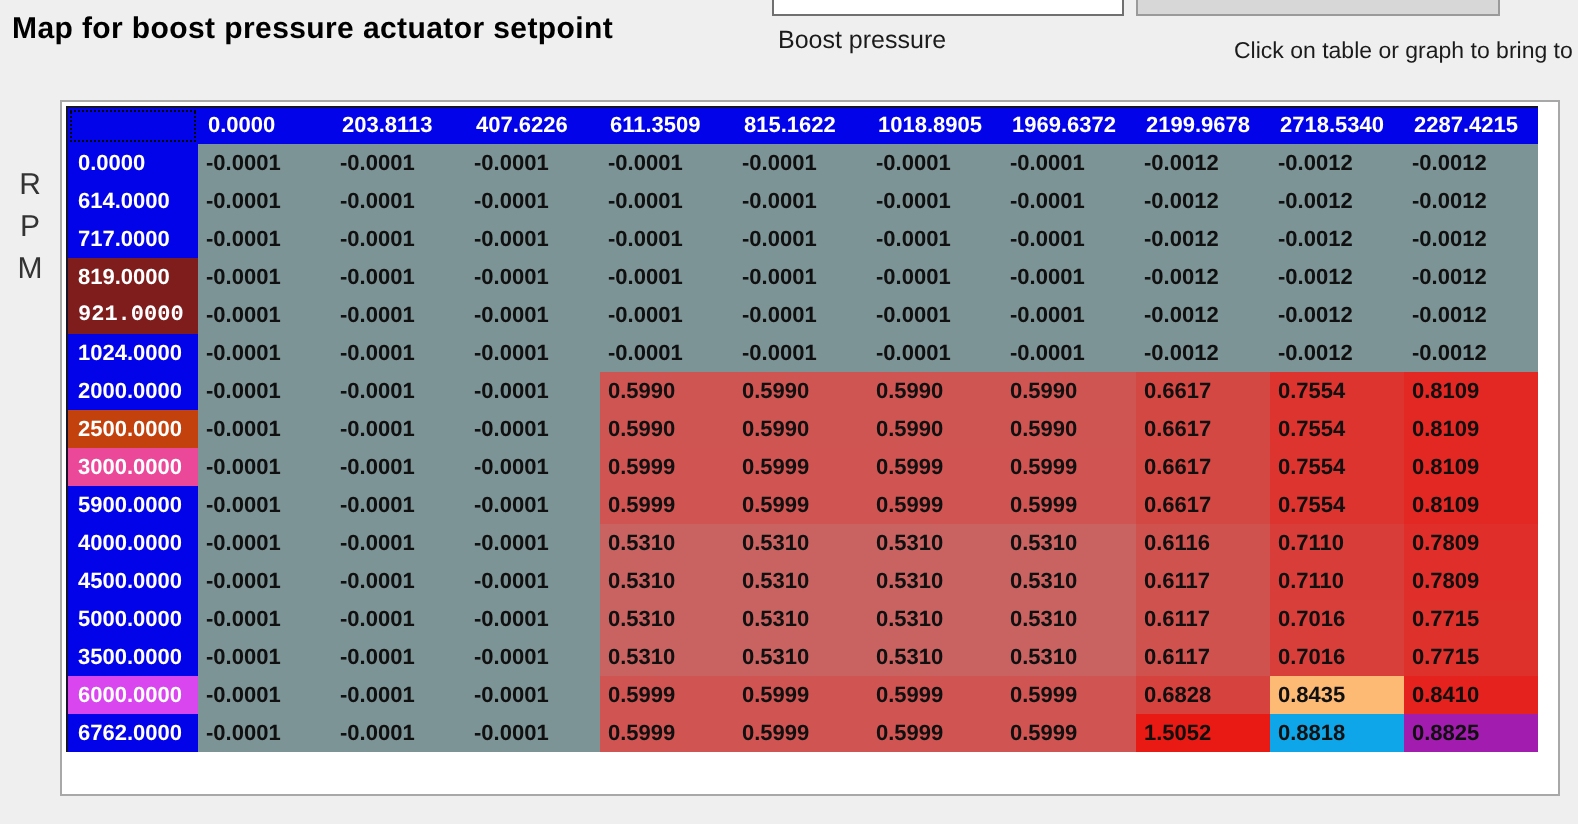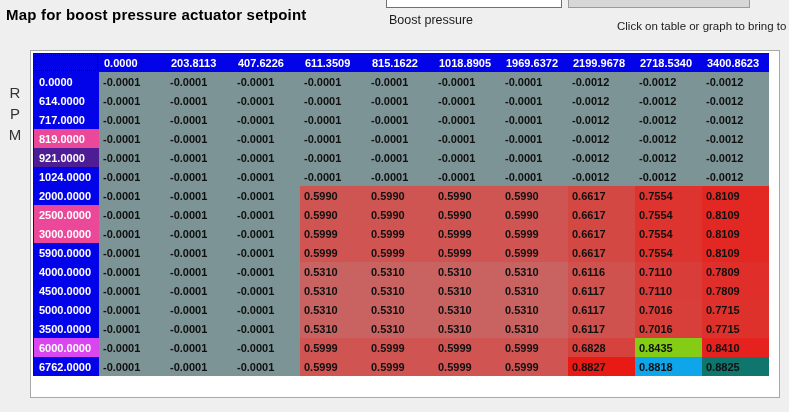--- a/index.html
+++ b/index.html
@@ -74,21 +74,21 @@
     <div class="cell hd corner" style="background: rgb(3, 3, 233);"></div>
     <div class="cell hd" style="background: rgb(3, 3, 233);">0.0000</div>
     <div class="cell hd" style="background: rgb(3, 3, 233);">203.8113</div>
     <div class="cell hd" style="background: rgb(3, 3, 233);">407.6226</div>
     <div class="cell hd" style="background: rgb(3, 3, 233);">611.3509</div>
     <div class="cell hd" style="background: rgb(3, 3, 233);">815.1622</div>
     <div class="cell hd" style="background: rgb(3, 3, 233);">1018.8905</div>
     <div class="cell hd" style="background: rgb(3, 3, 233);">1969.6372</div>
     <div class="cell hd" style="background: rgb(3, 3, 233);">2199.9678</div>
     <div class="cell hd" style="background: rgb(3, 3, 233);">2718.5340</div>
-    <div class="cell hd" style="background: rgb(3, 3, 233);">3400.8623</div>
+    <div class="cell hd" style="background: rgb(3, 3, 233);">2287.4215</div>
     <div class="cell hd" style="background: rgb(3, 3, 233);">0.0000</div>
     <div class="cell " style="background: rgb(125, 148, 150);">-0.0001</div>
     <div class="cell " style="background: rgb(125, 148, 150);">-0.0001</div>
     <div class="cell " style="background: rgb(125, 148, 150);">-0.0001</div>
     <div class="cell " style="background: rgb(125, 148, 150);">-0.0001</div>
     <div class="cell " style="background: rgb(125, 148, 150);">-0.0001</div>
     <div class="cell " style="background: rgb(125, 148, 150);">-0.0001</div>
     <div class="cell " style="background: rgb(125, 148, 150);">-0.0001</div>
     <div class="cell " style="background: rgb(125, 148, 150);">-0.0012</div>
     <div class="cell " style="background: rgb(125, 148, 150);">-0.0012</div>
@@ -108,32 +108,32 @@
     <div class="cell " style="background: rgb(125, 148, 150);">-0.0001</div>
     <div class="cell " style="background: rgb(125, 148, 150);">-0.0001</div>
     <div class="cell " style="background: rgb(125, 148, 150);">-0.0001</div>
     <div class="cell " style="background: rgb(125, 148, 150);">-0.0001</div>
     <div class="cell " style="background: rgb(125, 148, 150);">-0.0001</div>
     <div class="cell " style="background: rgb(125, 148, 150);">-0.0001</div>
     <div class="cell " style="background: rgb(125, 148, 150);">-0.0001</div>
     <div class="cell " style="background: rgb(125, 148, 150);">-0.0012</div>
     <div class="cell " style="background: rgb(125, 148, 150);">-0.0012</div>
     <div class="cell " style="background: rgb(125, 148, 150);">-0.0012</div>
-    <div class="cell hd" style="background: #ec4899;">819.0000</div>
-    <div class="cell " style="background: rgb(125, 148, 150);">-0.0001</div>
-    <div class="cell " style="background: rgb(125, 148, 150);">-0.0001</div>
-    <div class="cell " style="background: rgb(125, 148, 150);">-0.0001</div>
-    <div class="cell " style="background: rgb(125, 148, 150);">-0.0001</div>
-    <div class="cell " style="background: rgb(125, 148, 150);">-0.0001</div>
-    <div class="cell " style="background: rgb(125, 148, 150);">-0.0001</div>
-    <div class="cell " style="background: rgb(125, 148, 150);">-0.0001</div>
-    <div class="cell " style="background: rgb(125, 148, 150);">-0.0012</div>
-    <div class="cell " style="background: rgb(125, 148, 150);">-0.0012</div>
-    <div class="cell " style="background: rgb(125, 148, 150);">-0.0012</div>
-    <div class="cell hd" style="background: #4c1d95;">921.0000</div>
+    <div class="cell hd" style="background: #7f1d1d;">819.0000</div>
+    <div class="cell " style="background: rgb(125, 148, 150);">-0.0001</div>
+    <div class="cell " style="background: rgb(125, 148, 150);">-0.0001</div>
+    <div class="cell " style="background: rgb(125, 148, 150);">-0.0001</div>
+    <div class="cell " style="background: rgb(125, 148, 150);">-0.0001</div>
+    <div class="cell " style="background: rgb(125, 148, 150);">-0.0001</div>
+    <div class="cell " style="background: rgb(125, 148, 150);">-0.0001</div>
+    <div class="cell " style="background: rgb(125, 148, 150);">-0.0001</div>
+    <div class="cell " style="background: rgb(125, 148, 150);">-0.0012</div>
+    <div class="cell " style="background: rgb(125, 148, 150);">-0.0012</div>
+    <div class="cell " style="background: rgb(125, 148, 150);">-0.0012</div>
+    <div class="cell hd" style="background: #7f1d1d; font-family: Liberation Mono, monospace;">921.0000</div>
     <div class="cell " style="background: rgb(125, 148, 150);">-0.0001</div>
     <div class="cell " style="background: rgb(125, 148, 150);">-0.0001</div>
     <div class="cell " style="background: rgb(125, 148, 150);">-0.0001</div>
     <div class="cell " style="background: rgb(125, 148, 150);">-0.0001</div>
     <div class="cell " style="background: rgb(125, 148, 150);">-0.0001</div>
     <div class="cell " style="background: rgb(125, 148, 150);">-0.0001</div>
     <div class="cell " style="background: rgb(125, 148, 150);">-0.0001</div>
     <div class="cell " style="background: rgb(125, 148, 150);">-0.0012</div>
     <div class="cell " style="background: rgb(125, 148, 150);">-0.0012</div>
     <div class="cell " style="background: rgb(125, 148, 150);">-0.0012</div>
@@ -152,21 +152,21 @@
     <div class="cell " style="background: rgb(125, 148, 150);">-0.0001</div>
     <div class="cell " style="background: rgb(125, 148, 150);">-0.0001</div>
     <div class="cell " style="background: rgb(125, 148, 150);">-0.0001</div>
     <div class="cell " style="background: rgb(206, 85, 82);">0.5990</div>
     <div class="cell " style="background: rgb(206, 85, 82);">0.5990</div>
     <div class="cell " style="background: rgb(206, 85, 82);">0.5990</div>
     <div class="cell " style="background: rgb(206, 85, 82);">0.5990</div>
     <div class="cell " style="background: rgb(212, 72, 68);">0.6617</div>
     <div class="cell " style="background: rgb(221, 52, 47);">0.7554</div>
     <div class="cell " style="background: rgb(227, 40, 35);">0.8109</div>
-    <div class="cell hd" style="background: #ec4899;">2500.0000</div>
+    <div class="cell hd" style="background: #c2410c;">2500.0000</div>
     <div class="cell " style="background: rgb(125, 148, 150);">-0.0001</div>
     <div class="cell " style="background: rgb(125, 148, 150);">-0.0001</div>
     <div class="cell " style="background: rgb(125, 148, 150);">-0.0001</div>
     <div class="cell " style="background: rgb(206, 85, 82);">0.5990</div>
     <div class="cell " style="background: rgb(206, 85, 82);">0.5990</div>
     <div class="cell " style="background: rgb(206, 85, 82);">0.5990</div>
     <div class="cell " style="background: rgb(206, 85, 82);">0.5990</div>
     <div class="cell " style="background: rgb(212, 72, 68);">0.6617</div>
     <div class="cell " style="background: rgb(221, 52, 47);">0.7554</div>
     <div class="cell " style="background: rgb(227, 40, 35);">0.8109</div>
@@ -238,26 +238,26 @@
     <div class="cell " style="background: rgb(223, 49, 44);">0.7715</div>
     <div class="cell hd" style="background: #d946ef;">6000.0000</div>
     <div class="cell " style="background: rgb(125, 148, 150);">-0.0001</div>
     <div class="cell " style="background: rgb(125, 148, 150);">-0.0001</div>
     <div class="cell " style="background: rgb(125, 148, 150);">-0.0001</div>
     <div class="cell " style="background: rgb(207, 84, 82);">0.5999</div>
     <div class="cell " style="background: rgb(207, 84, 82);">0.5999</div>
     <div class="cell " style="background: rgb(207, 84, 82);">0.5999</div>
     <div class="cell " style="background: rgb(207, 84, 82);">0.5999</div>
     <div class="cell " style="background: rgb(214, 67, 63);">0.6828</div>
-    <div class="cell " style="background: #84cc16; text-align: center;">0.8435</div>
+    <div class="cell " style="background: #fdba74; text-align: center;">0.8435</div>
     <div class="cell " style="background: rgb(229, 34, 29);">0.8410</div>
     <div class="cell hd" style="background: rgb(3, 3, 233);">6762.0000</div>
     <div class="cell " style="background: rgb(125, 148, 150);">-0.0001</div>
     <div class="cell " style="background: rgb(125, 148, 150);">-0.0001</div>
     <div class="cell " style="background: rgb(125, 148, 150);">-0.0001</div>
     <div class="cell " style="background: rgb(207, 84, 82);">0.5999</div>
     <div class="cell " style="background: rgb(207, 84, 82);">0.5999</div>
     <div class="cell " style="background: rgb(207, 84, 82);">0.5999</div>
     <div class="cell " style="background: rgb(207, 84, 82);">0.5999</div>
-    <div class="cell " style="background: rgb(233, 26, 20);">0.8827</div>
+    <div class="cell " style="background: rgb(233, 26, 20);">1.5052</div>
     <div class="cell " style="background: #0ea5e9;">0.8818</div>
-    <div class="cell " style="background: #0f766e;">0.8825</div>
+    <div class="cell " style="background: #a21caf;">0.8825</div>
   </div>
 
 </body></html>

